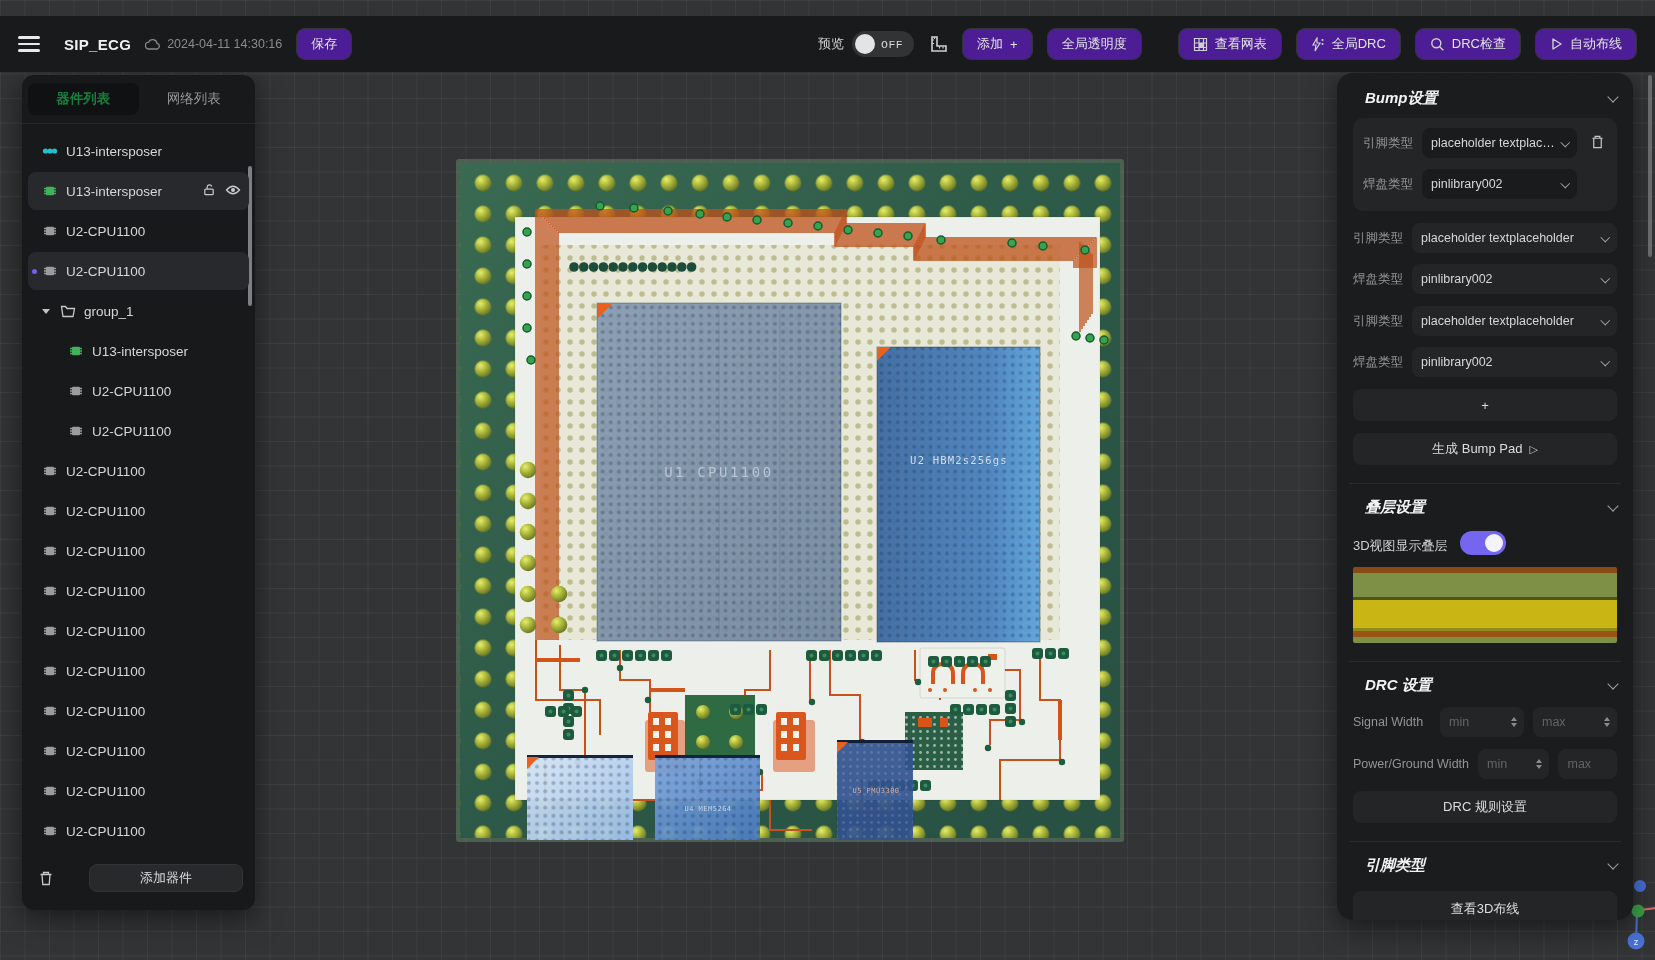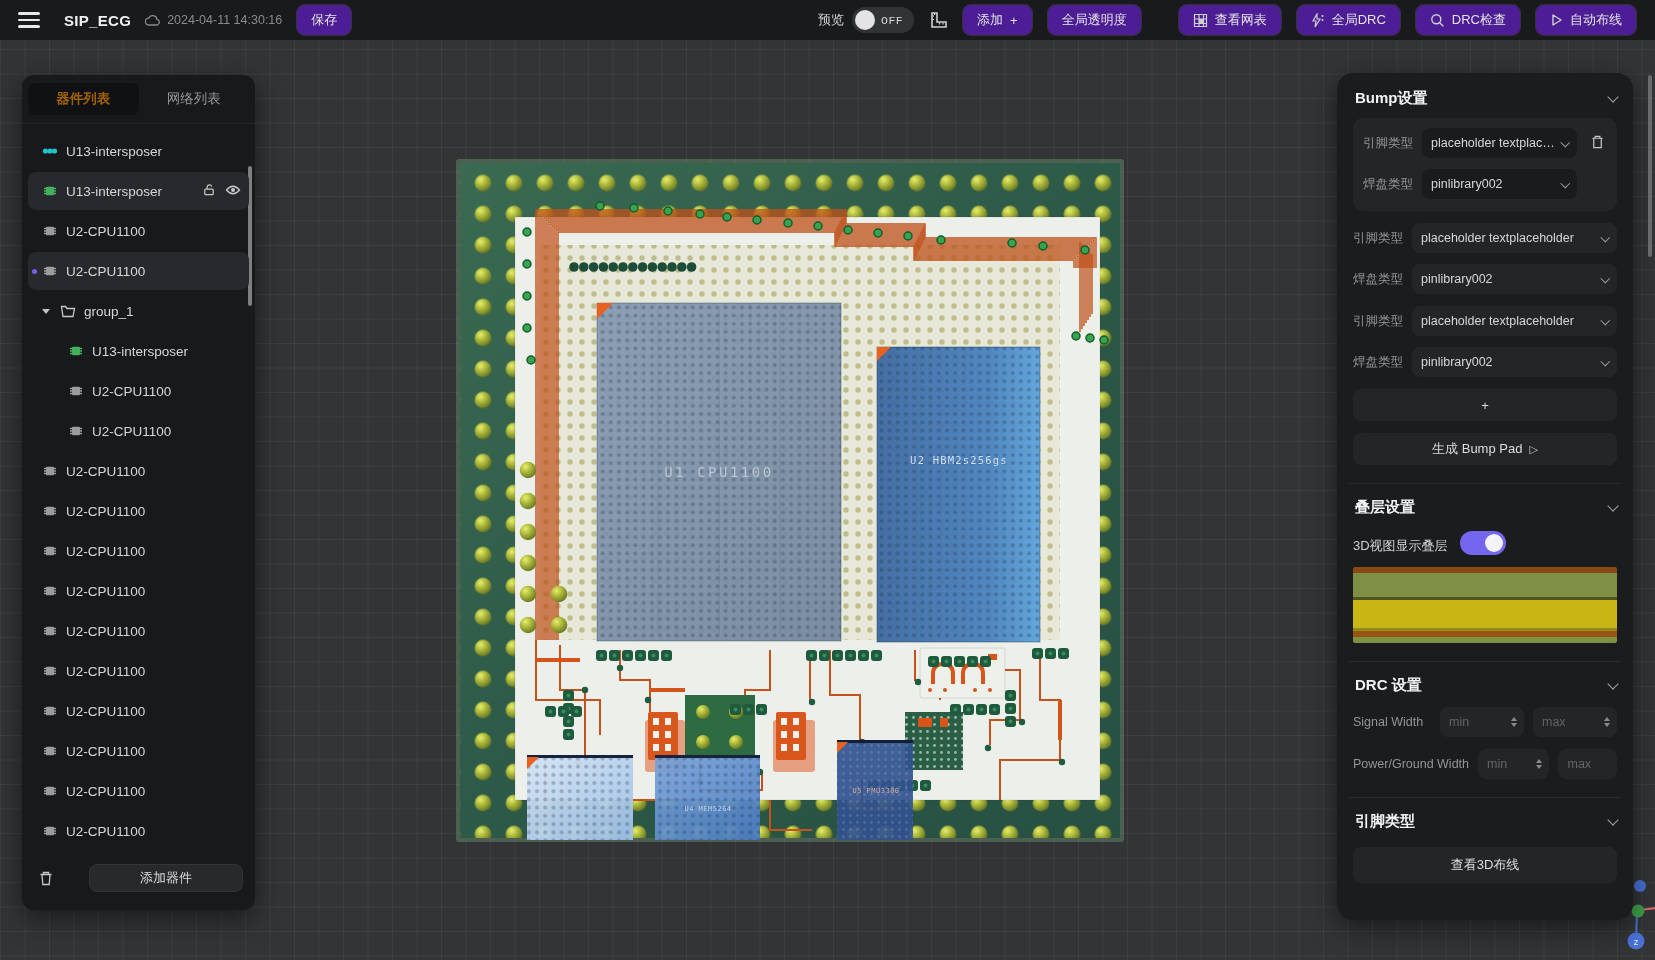--- a/index.html
+++ b/index.html
@@ -12,21 +12,21 @@
       linear-gradient(90deg, rgba(255,255,255,.05) 1px, transparent 1px);
     background-size:24.5px 24.5px;
     color:#dcdddf;
     position:relative;
   }
   
   #pcb-svg { position:absolute; left:0; top:0; z-index:1; }
 
   
   #topbar {
-    position:absolute; left:0; top:0; width:1655px; height:40px;
+    position:absolute; left:0; top:16px; width:1655px; height:56px;
     background:#191a1b; z-index:5; display:flex; align-items:center;
     padding:0 18px; gap:14px;
   }
   .hamburger { width:22px; display:flex; flex-direction:column; gap:4px; cursor:pointer; margin-right:10px;}
   .hamburger i { display:block; height:2.4px; background:#e8e9ea; border-radius:2px; }
   .app-title { font-size:15px; font-weight:bold; color:#f0f1f2; letter-spacing:.3px; }
   .saved-at { display:flex; align-items:center; gap:6px; color:#8a8b8d; font-size:12.5px; }
   .tbtn {
     height:32px; display:inline-flex; align-items:center; gap:7px;
     background:#4c1d95; border:1px solid #333436; border-radius:9px;
@@ -49,21 +49,21 @@
     position:absolute; left:22px; top:75px; width:233px; height:835px;
     background:#18191b; border-radius:12px; z-index:4;
     box-shadow:0 8px 28px rgba(0,0,0,.5);
     display:flex; flex-direction:column;
   }
   .side-tabs { display:flex; padding:8px 6px; border-bottom:1px solid #26272a; }
   .side-tab {
     flex:1; height:32px; display:flex; align-items:center; justify-content:center;
     font-size:13.5px; color:#97989a; border-radius:8px; cursor:pointer;
   }
-  .side-tab.active { background:#101113; color:#a16207; font-weight:bold; }
+  .side-tab.active { background:#101113; color:#15803d; font-weight:bold; }
   .side-list { flex:1; padding:8px 6px 0 6px; position:relative; overflow:hidden; }
   .row {
     height:38px; margin-bottom:2px; display:flex; align-items:center; gap:8px;
     padding:0 8px 0 14px; border-radius:8px; font-size:13.5px; color:#d6d7d9;
     position:relative; cursor:pointer;
   }
   .row.selected { background:#28292c; }
   .row .dot-ind { position:absolute; left:4px; width:5px; height:5px; border-radius:50%; background:#7a5cf0; display:none; }
   .row.has-dot .dot-ind { display:block; }
   .row .caret {
@@ -83,21 +83,21 @@
     color:#dcdddf; font-size:13px; display:flex; align-items:center; justify-content:center; cursor:pointer;margin-left:21px;
   }
 
   
   #rightpanel {
     position:absolute; left:1337px; top:73px; width:296px; height:847px;
     background:#1b1c1e; border-radius:16px; z-index:4;
     box-shadow:0 8px 28px rgba(0,0,0,.5);
     padding:14px 16px 0 16px; overflow:hidden;
   }
-  .sec-head { display:flex; align-items:center; justify-content:space-between; margin:2px 0 6px 2px; }
+  .sec-head { display:flex; align-items:center; justify-content:space-between; margin:2px 0 6px 12px;font-style:italic; }
   .sec-title { font-size:15px; font-weight:bold; color:#f2f3f4; }
   .chev { width:8px; height:8px; border-right:1.7px solid #9fa0a2; border-bottom:1.7px solid #9fa0a2; transform:rotate(45deg); margin-top:-4px; cursor:pointer; }
   .bump-group { display:flex; gap:8px; margin-top:12px; border-radius:10px; }
   .bump-group.card { background:#242527; padding:10px 8px 12px 10px; margin-top:10px; }
   .bg-rows { flex:1; display:flex; flex-direction:column; gap:11px; min-width:0; }
   .field-row { display:flex; align-items:center; gap:9px; min-width:0; }
   .field-label { font-size:12.5px; color:#939496; flex:none; }
   .select {
     flex:1; min-width:0; height:30px; border-radius:8px; background:#242527;
     display:flex; align-items:center; gap:6px; padding:0 9px; cursor:pointer;
@@ -1025,20 +1025,21 @@
       <input placeholder="min" style="">
       <span class="spin">
           <i class="up"></i>
           <i class="down"></i>
         </span>
     </div>
     <div class="num-wrap w62">
       <input placeholder="max" style="">
     </div>
   </div>
+  <button class="panel-btn">DRC 规则设置</button>
 
   <div class="divider"></div>
   <div class="sec-head">
     <span class="sec-title">引脚类型</span>
     <span class="chev"></span>
   </div>
   <button class="panel-btn" style="height:36px;margin-top:16px">查看3D布线</button>
 
 </aside>
 

